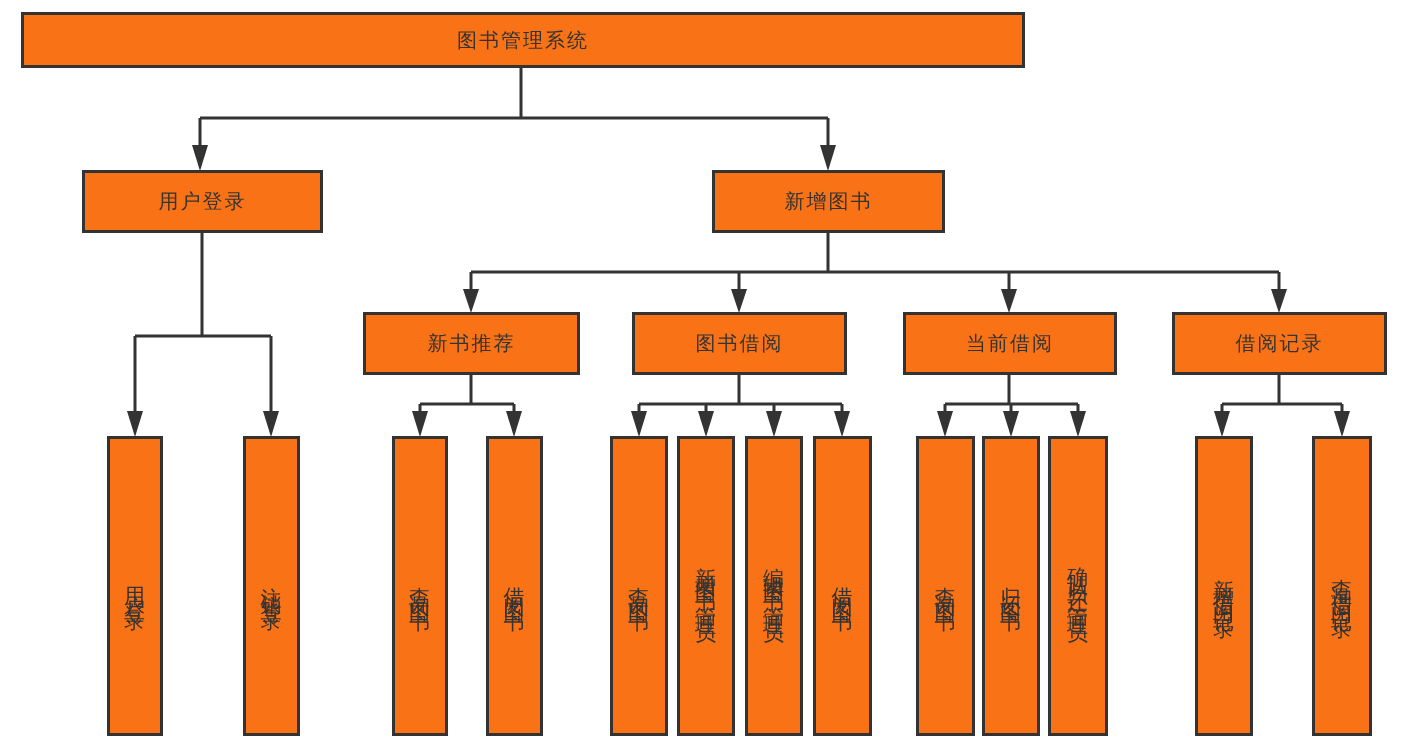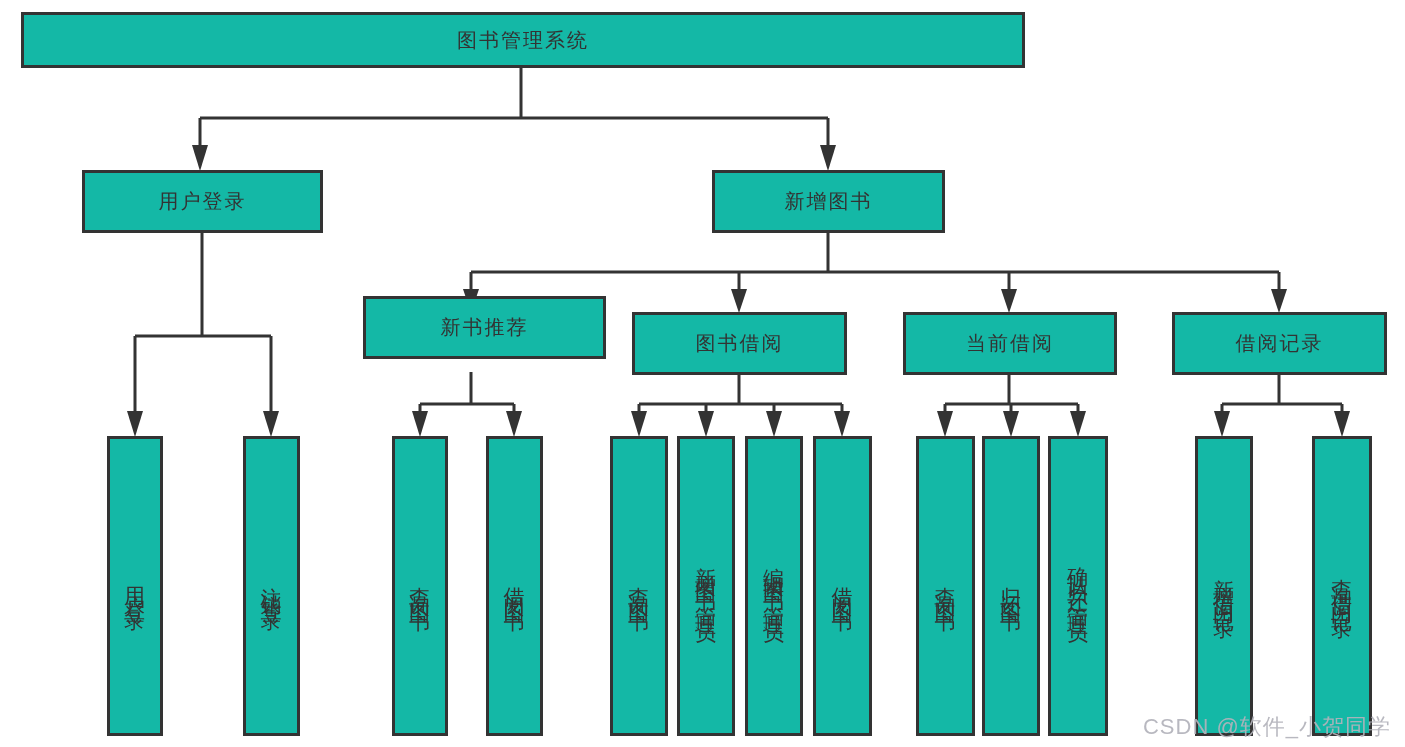--- a/index.html
+++ b/index.html
@@ -18,21 +18,21 @@
   #connectors {
     position: absolute;
     left: 0;
     top: 0;
     z-index: 0;
   }
   .box {
     position: absolute;
     box-sizing: border-box;
     border: 3px solid #333333;
-    background: #14b8a6;
+    background: #f97316;
     color: #333333;
     display: flex;
     align-items: center;
     justify-content: center;
     font-size: 20px;
     letter-spacing: 2px;
     z-index: 1;
     white-space: nowrap;
   }
   .hbox { height: 63px; }
@@ -107,21 +107,21 @@
       <polygon points="1214,411 1230,411 1222,437"></polygon>
       <polygon points="1334,411 1350,411 1342,437"></polygon>
     </g>
   </svg>
 
   <div class="box hbox" style="left:21px; top:12px; width:1004px; height:56px;">图书管理系统</div>
 
   <div class="box hbox" style="left:82px; top:170px; width:241px;">用户登录</div>
   <div class="box hbox" style="left:712px; top:170px; width:233px;">新增图书</div>
 
-  <div class="box hbox" style="left:363px; top:296px; width:243px;">新书推荐</div>
+  <div class="box hbox" style="left:363px; top:312px; width:217px;">新书推荐</div>
   <div class="box hbox" style="left:903px; top:312px; width:214px;">当前借阅</div>
   <div class="box hbox" style="left:632px; top:312px; width:215px;">图书借阅</div>
   <div class="box hbox" style="left:1172px; top:312px; width:215px;">借阅记录</div>
 
   <div class="box vbox" style="left:107px; width:56px;">用户登录</div>
   <div class="box vbox" style="left:243px; width:57px;">注销登录</div>
 
   <div class="box vbox" style="left:392px; width:56px;">查询图书</div>
   <div class="box vbox" style="left:486px; width:57px;">借阅图书</div>
 
@@ -130,15 +130,14 @@
   <div class="box vbox" style="left:745px; width:58px;">编辑图书（管理员）</div>
   <div class="box vbox" style="left:813px; width:59px;">借阅图书</div>
 
   <div class="box vbox" style="left:916px; width:59px;">查询图书</div>
   <div class="box vbox" style="left:982px; width:58px;">归还图书</div>
   <div class="box vbox" style="left:1048px; width:60px;">确认归还（管理员）</div>
 
   <div class="box vbox" style="left:1195px; width:58px;">新增借阅记录</div>
   <div class="box vbox" style="left:1312px; width:60px;">查询借阅记录</div>
 
-  <div id="watermark">CSDN @软件_小贺同学</div>
 
 </div>
 
 </body></html>

